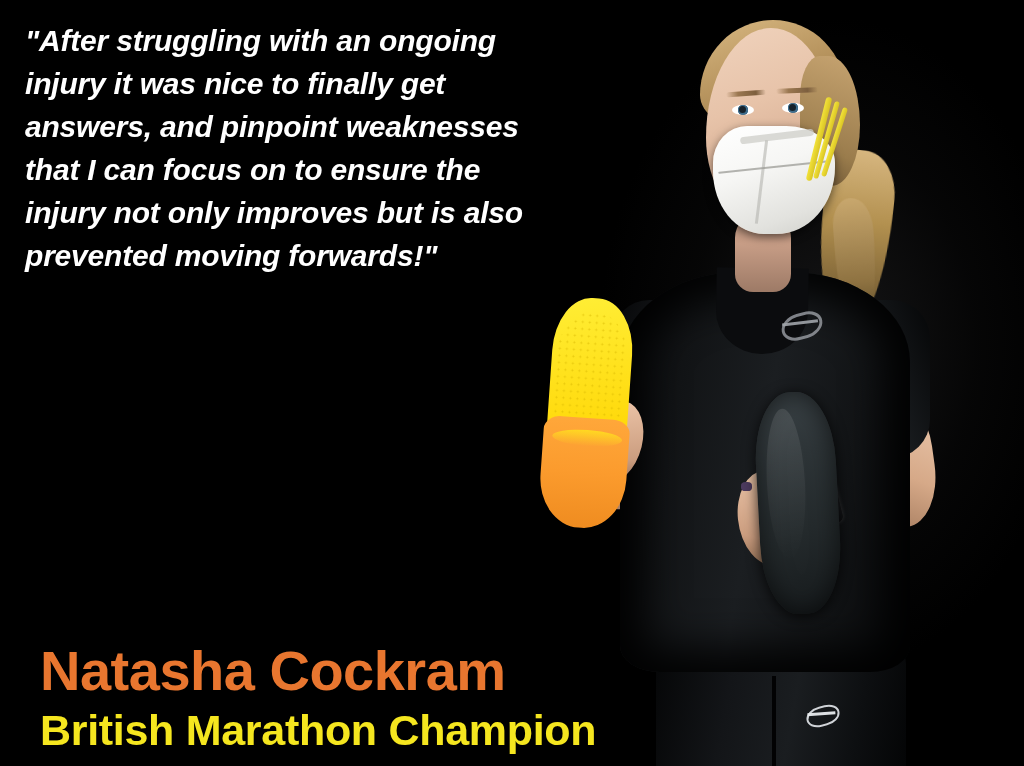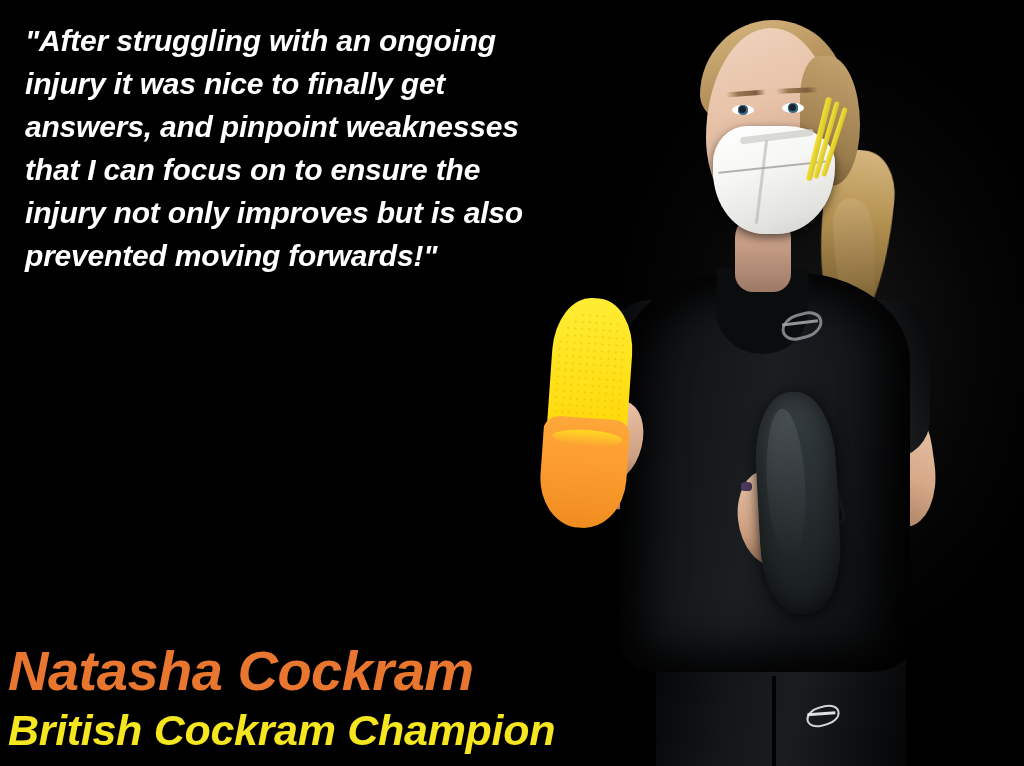--- a/index.html
+++ b/index.html
@@ -308,23 +308,22 @@
     font-size: 30px;
     line-height: 43px;
     letter-spacing: -0.2px;
     white-space: pre-line;
     text-shadow: 0 0 2px rgba(0,0,0,0.9);
   }
 
   
   .name-block {
     position: absolute;
-    left: 2px; bottom: 6px;
+    left: 34px; bottom: 6px;
     width: 620px;
-    font-style: italic;
   }
   .name {
     font-family: "Liberation Sans", sans-serif;
     font-weight: bold;
     font-size: 56px;
     line-height: 62px;
     color: #e8762f;
     letter-spacing: -0.5px;
     margin: 0 0 2px 6px;
   }
@@ -455,17 +454,17 @@
 
   <div class="quote">"After struggling with an ongoing
 injury it was nice to finally get
 answers, and pinpoint weaknesses
 that I can focus on to ensure the
 injury not only improves but is also
 prevented moving forwards!"</div>
 
   <div class="name-block">
     <div class="name">Natasha Cockram</div>
-    <div class="subtitle">British Cockram Champion</div>
+    <div class="subtitle">British Marathon Champion</div>
   </div>
 
 
 </div>
 
 </body></html>

